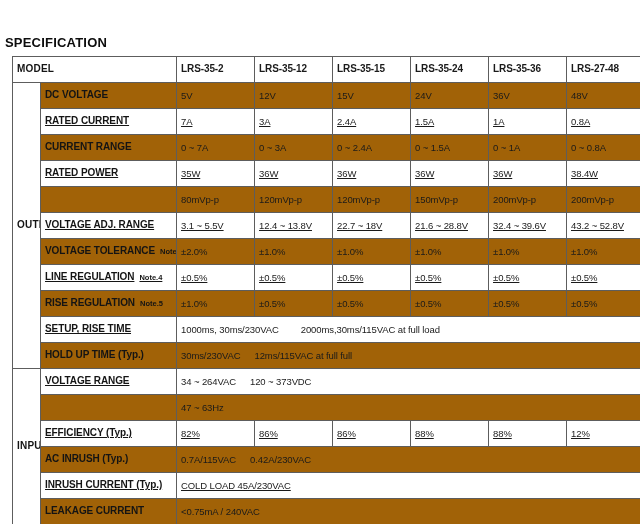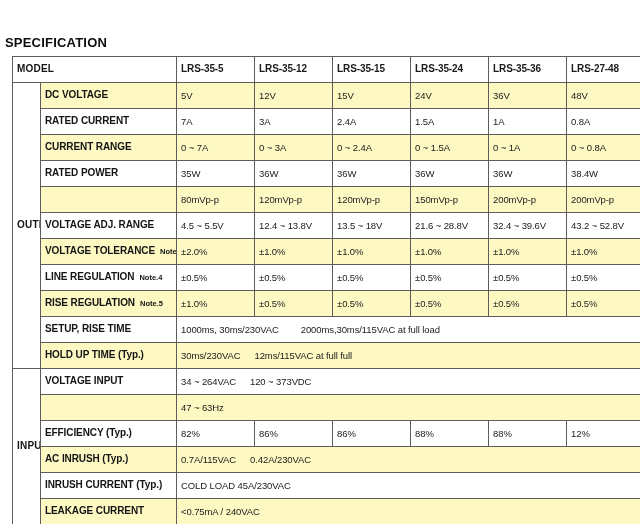--- a/index.html
+++ b/index.html
@@ -69,22 +69,22 @@
     font-size: 7.5px;
     font-weight: bold;
     padding-left: 5px;
     letter-spacing: 0;
   }
   .val {
     font-size: 9.5px;
     letter-spacing: -0.1px;
     color: #1a1a1a;
   }
-  .gray { background: #fef9c3; }
-  .white { background: #ffffff; }
+  .gray { background: #a16207; }
+  .white { background: #ffffff; text-decoration: underline; }
   .hdr td {
     background: #ffffff;
     height: 26px;
     font-weight: bold;
     font-size: 10px;
   }
   .hdr .model-label { letter-spacing: 0.2px; }
   .span-inner { display: inline-block; }
   .gap-2 { display: inline-block; width: 22px; }
   .gap-1 { display: inline-block; width: 14px; }
@@ -104,21 +104,21 @@
         <col class="c-val">
         <col class="c-val">
       <col class="c-val">
         <col class="c-val">
         <col class="c-val">
     </colgroup>
     <tbody>
 
       <tr class="hdr">
         <td colspan="2" class="model-label">MODEL</td>
-        <td class="val">LRS-35-5</td>
+        <td class="val">LRS-35-2</td>
         <td class="val">LRS-35-12</td>
         <td class="val">LRS-35-15</td>
         <td class="val">LRS-35-24</td>
         <td class="val">LRS-35-36</td>
         <td class="val">LRS-27-48</td>
       </tr>
 
       <tr>
         <td class="sect" rowspan="11">OUTPUT</td>
         <td class="param gray">DC VOLTAGE</td>
@@ -165,23 +165,23 @@
         <td class="val gray">80mVp-p</td>
         <td class="val gray">120mVp-p</td>
         <td class="val gray">120mVp-p</td>
         <td class="val gray">150mVp-p</td>
         <td class="val gray">200mVp-p</td>
         <td class="val gray">200mVp-p</td>
       </tr>
 
       <tr>
         <td class="param white">VOLTAGE ADJ. RANGE</td>
-        <td class="val white">4.5 ~ 5.5V</td>
+        <td class="val white">3.1 ~ 5.5V</td>
         <td class="val white">12.4 ~ 13.8V</td>
-        <td class="val white">13.5 ~ 18V</td>
+        <td class="val white">22.7 ~ 18V</td>
         <td class="val white">21.6 ~ 28.8V</td>
         <td class="val white">32.4 ~ 39.6V</td>
         <td class="val white">43.2 ~ 52.8V</td>
       </tr>
 
       <tr>
         <td class="param gray"><span>VOLTAGE TOLERANCE</span><span class="note">Note.3</span></td>
         <td class="val gray">±2.0%</td>
         <td class="val gray">±1.0%</td>
         <td class="val gray">±1.0%</td>
@@ -215,21 +215,21 @@
         <td class="val white" colspan="6"><span class="span-inner">1000ms, 30ms/230VAC</span><span class="gap-2"></span><span class="span-inner">2000ms,30ms/115VAC  at full load</span></td>
       </tr>
 
       <tr>
         <td class="param gray">HOLD UP TIME (Typ.)</td>
         <td class="val gray" colspan="6"><span class="span-inner">30ms/230VAC</span><span class="gap-1"></span><span class="span-inner">12ms/115VAC at full full</span></td>
       </tr>
 
       <tr>
         <td class="sect" rowspan="6">INPUT</td>
-        <td class="param white">VOLTAGE INPUT</td>
+        <td class="param white">VOLTAGE RANGE</td>
         <td class="val white" colspan="6"><span class="span-inner">34 ~ 264VAC</span><span class="gap-1"></span><span class="span-inner">120 ~ 373VDC</span></td>
       </tr>
 
       <tr>
         <td class="param gray"></td>
         <td class="val gray" colspan="6">47 ~ 63Hz</td>
       </tr>
 
       <tr>
         <td class="param white">EFFICIENCY (Typ.)</td>

